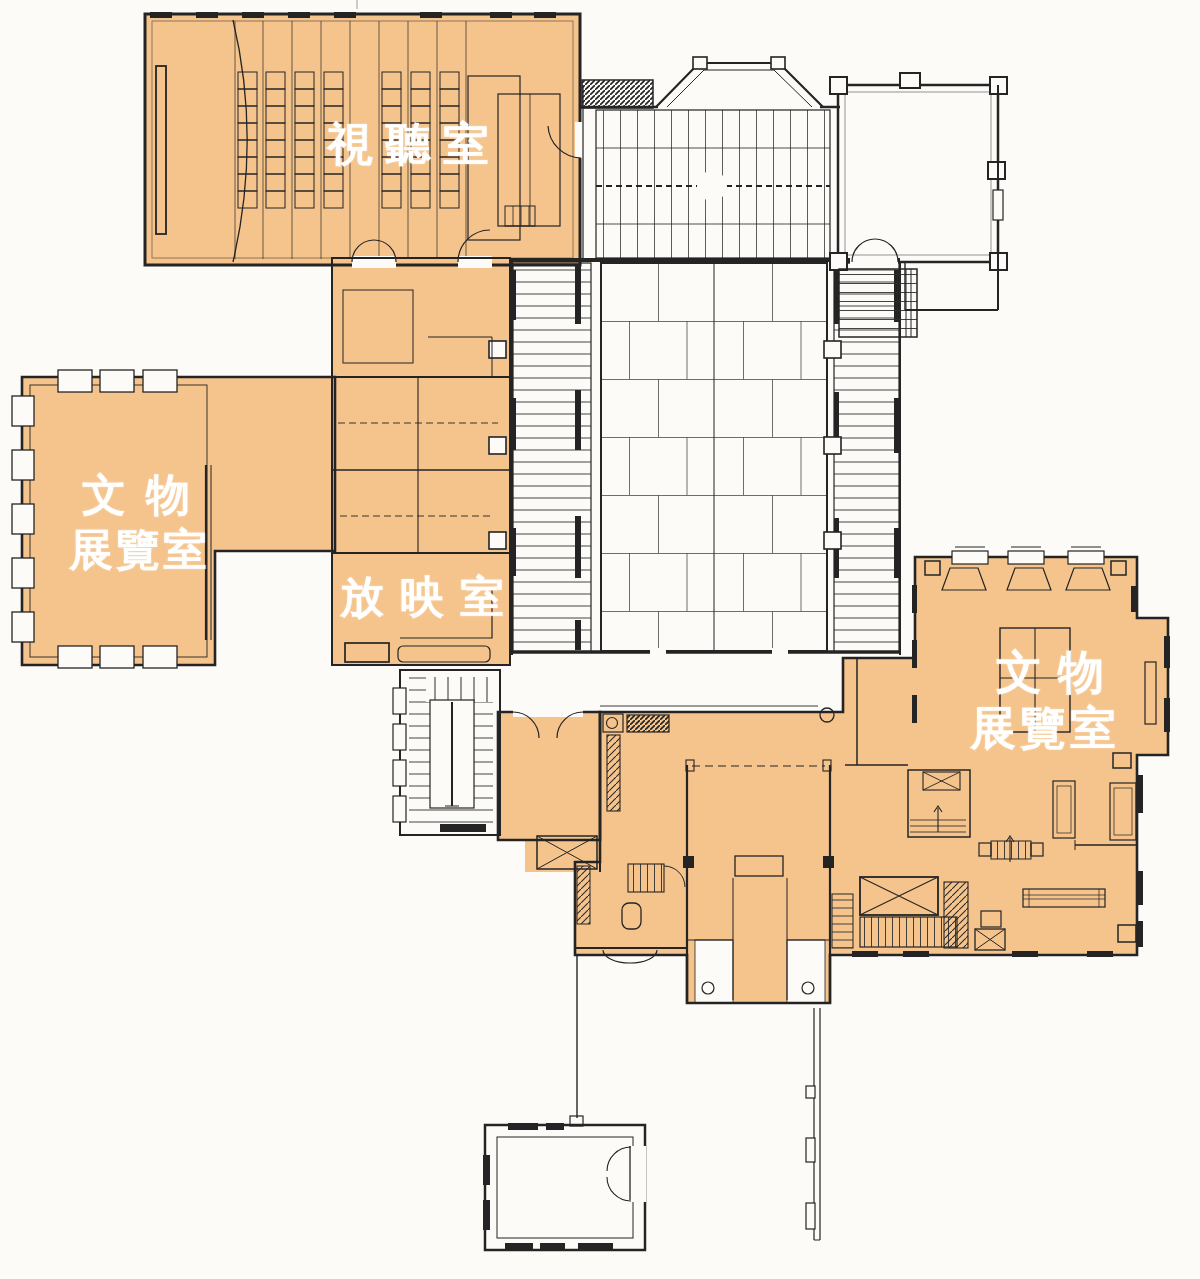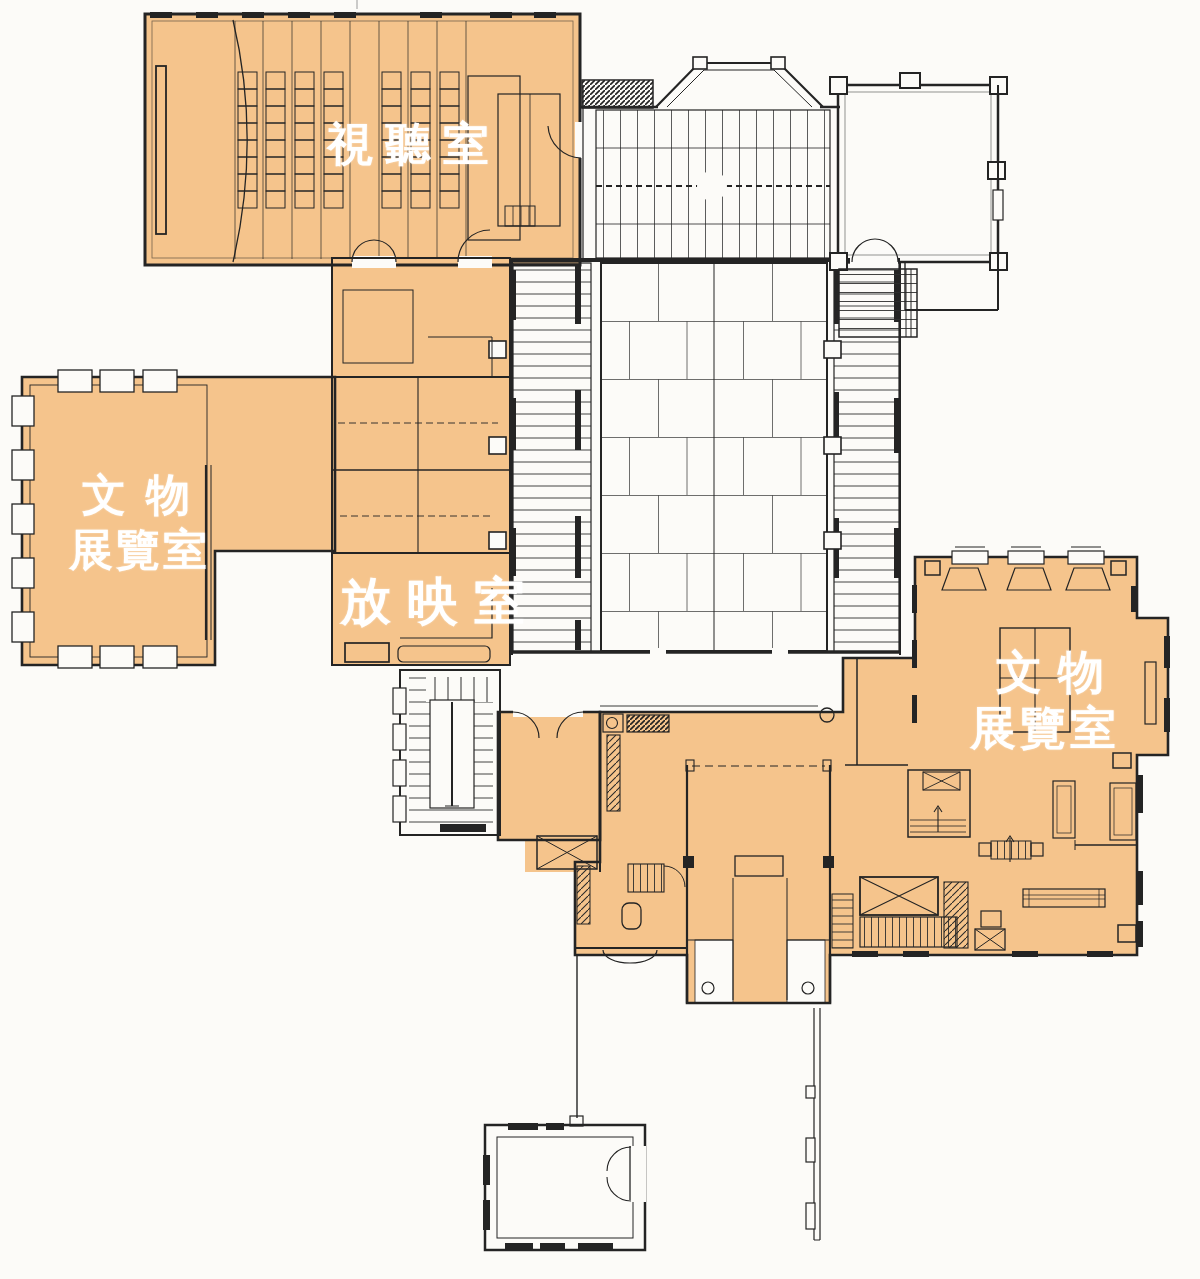--- a/index.html
+++ b/index.html
@@ -404,21 +404,21 @@
 
 <div class="lbl" style="left:327px;top:117px;font-size:46px;letter-spacing:12px;">
   <span>視聽室</span>
 </div>
 
 <div class="lbl" style="left:30px;top:468px;width:180px;line-height:1.25;">
   <span class="l" style="font-size:44px;letter-spacing:20px;">文物</span>
   <span class="l" style="font-size:44px;letter-spacing:3px;">展覽室</span>
 </div>
 
-<div class="lbl" style="left:340px;top:572px;font-size:51px;letter-spacing:16px;">
+<div class="lbl" style="left:340px;top:572px;font-size:44px;letter-spacing:16px;">
   <span>放映室</span>
 </div>
 
 <div class="lbl" style="left:945px;top:645px;width:175px;line-height:1.22;">
   <span class="l" style="font-size:46px;letter-spacing:16px;">文物</span>
   <span class="l" style="font-size:46px;letter-spacing:4px;">展覽室</span>
 </div>
 </div>
 
 </body></html>

